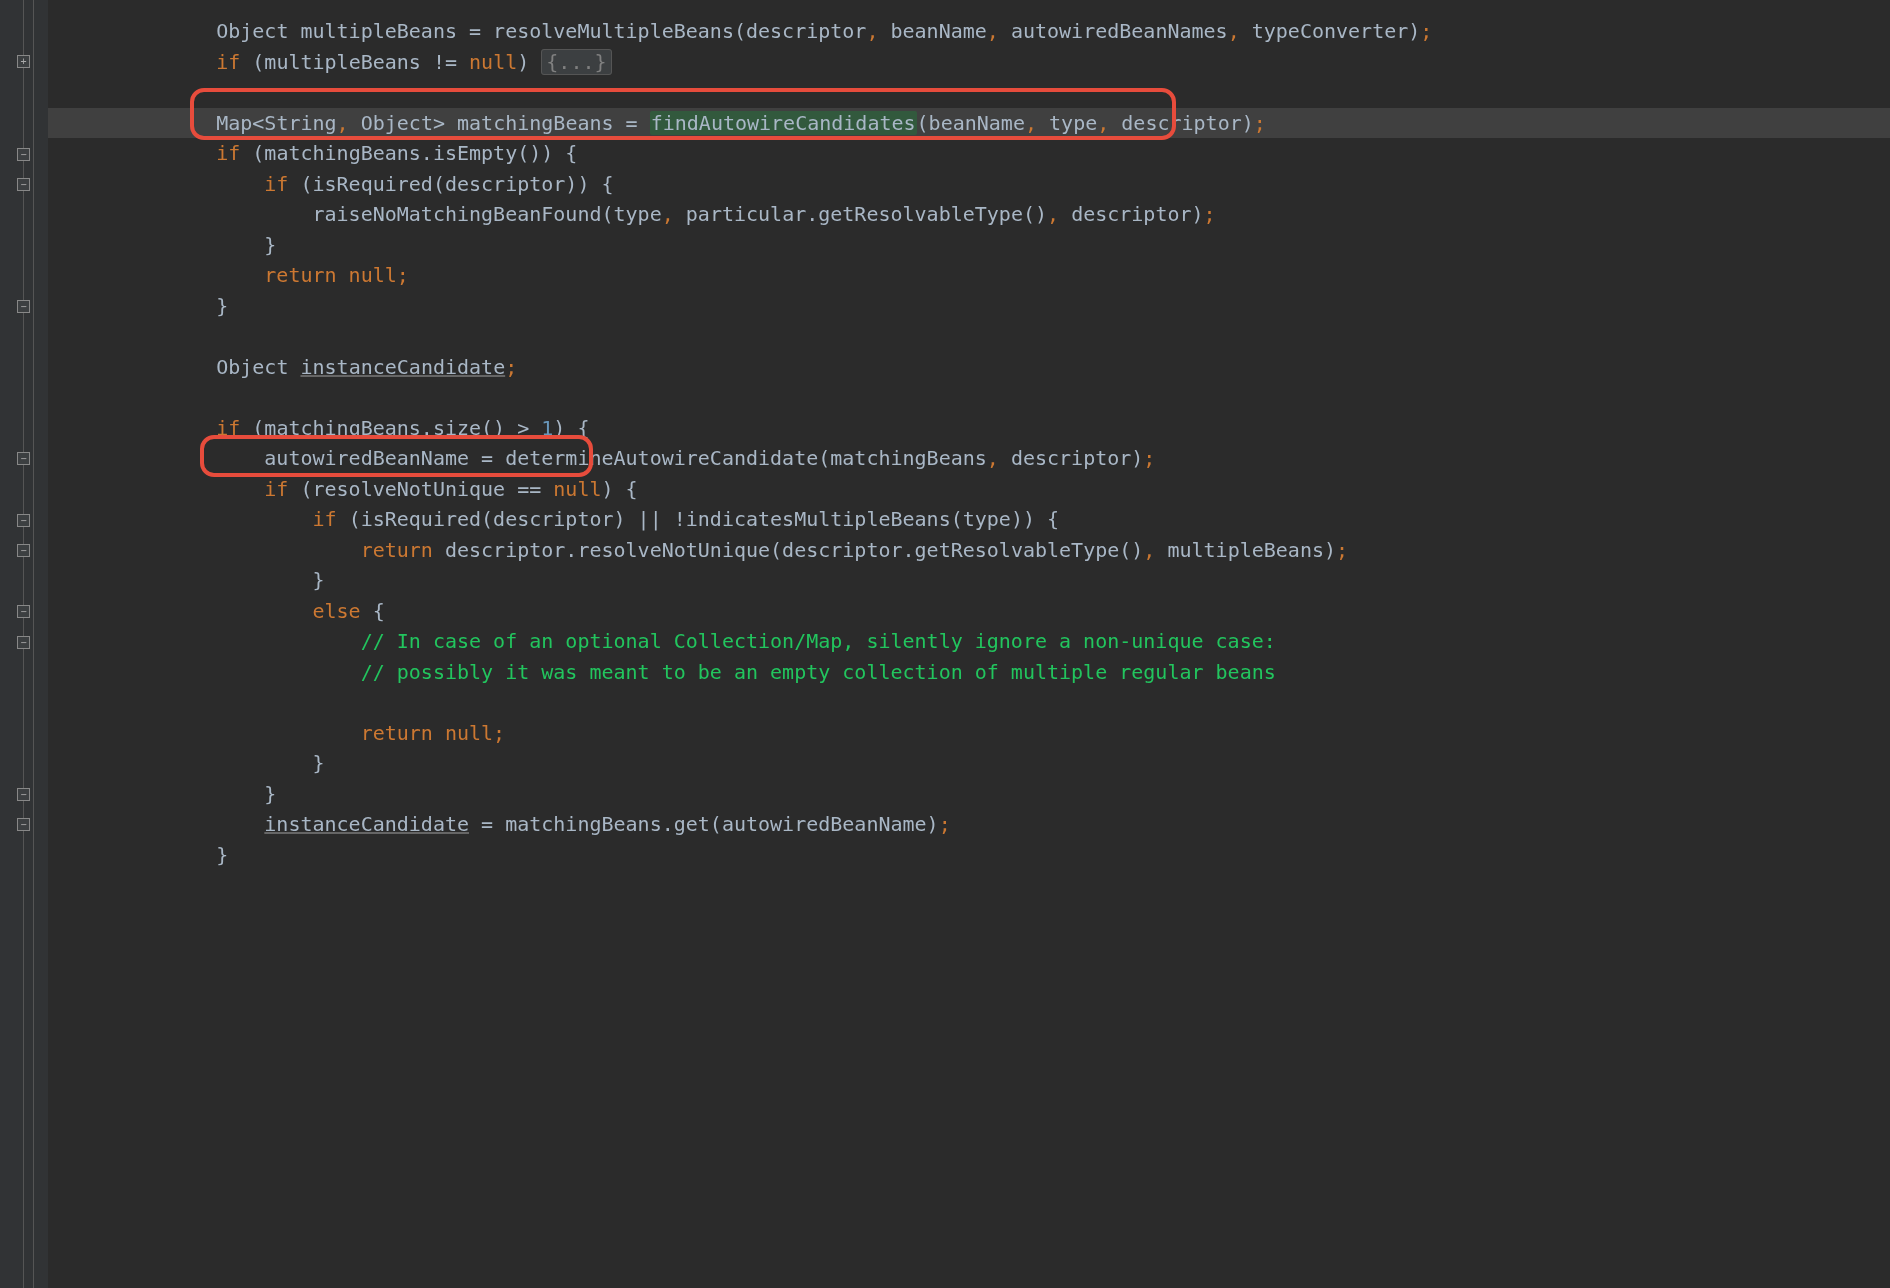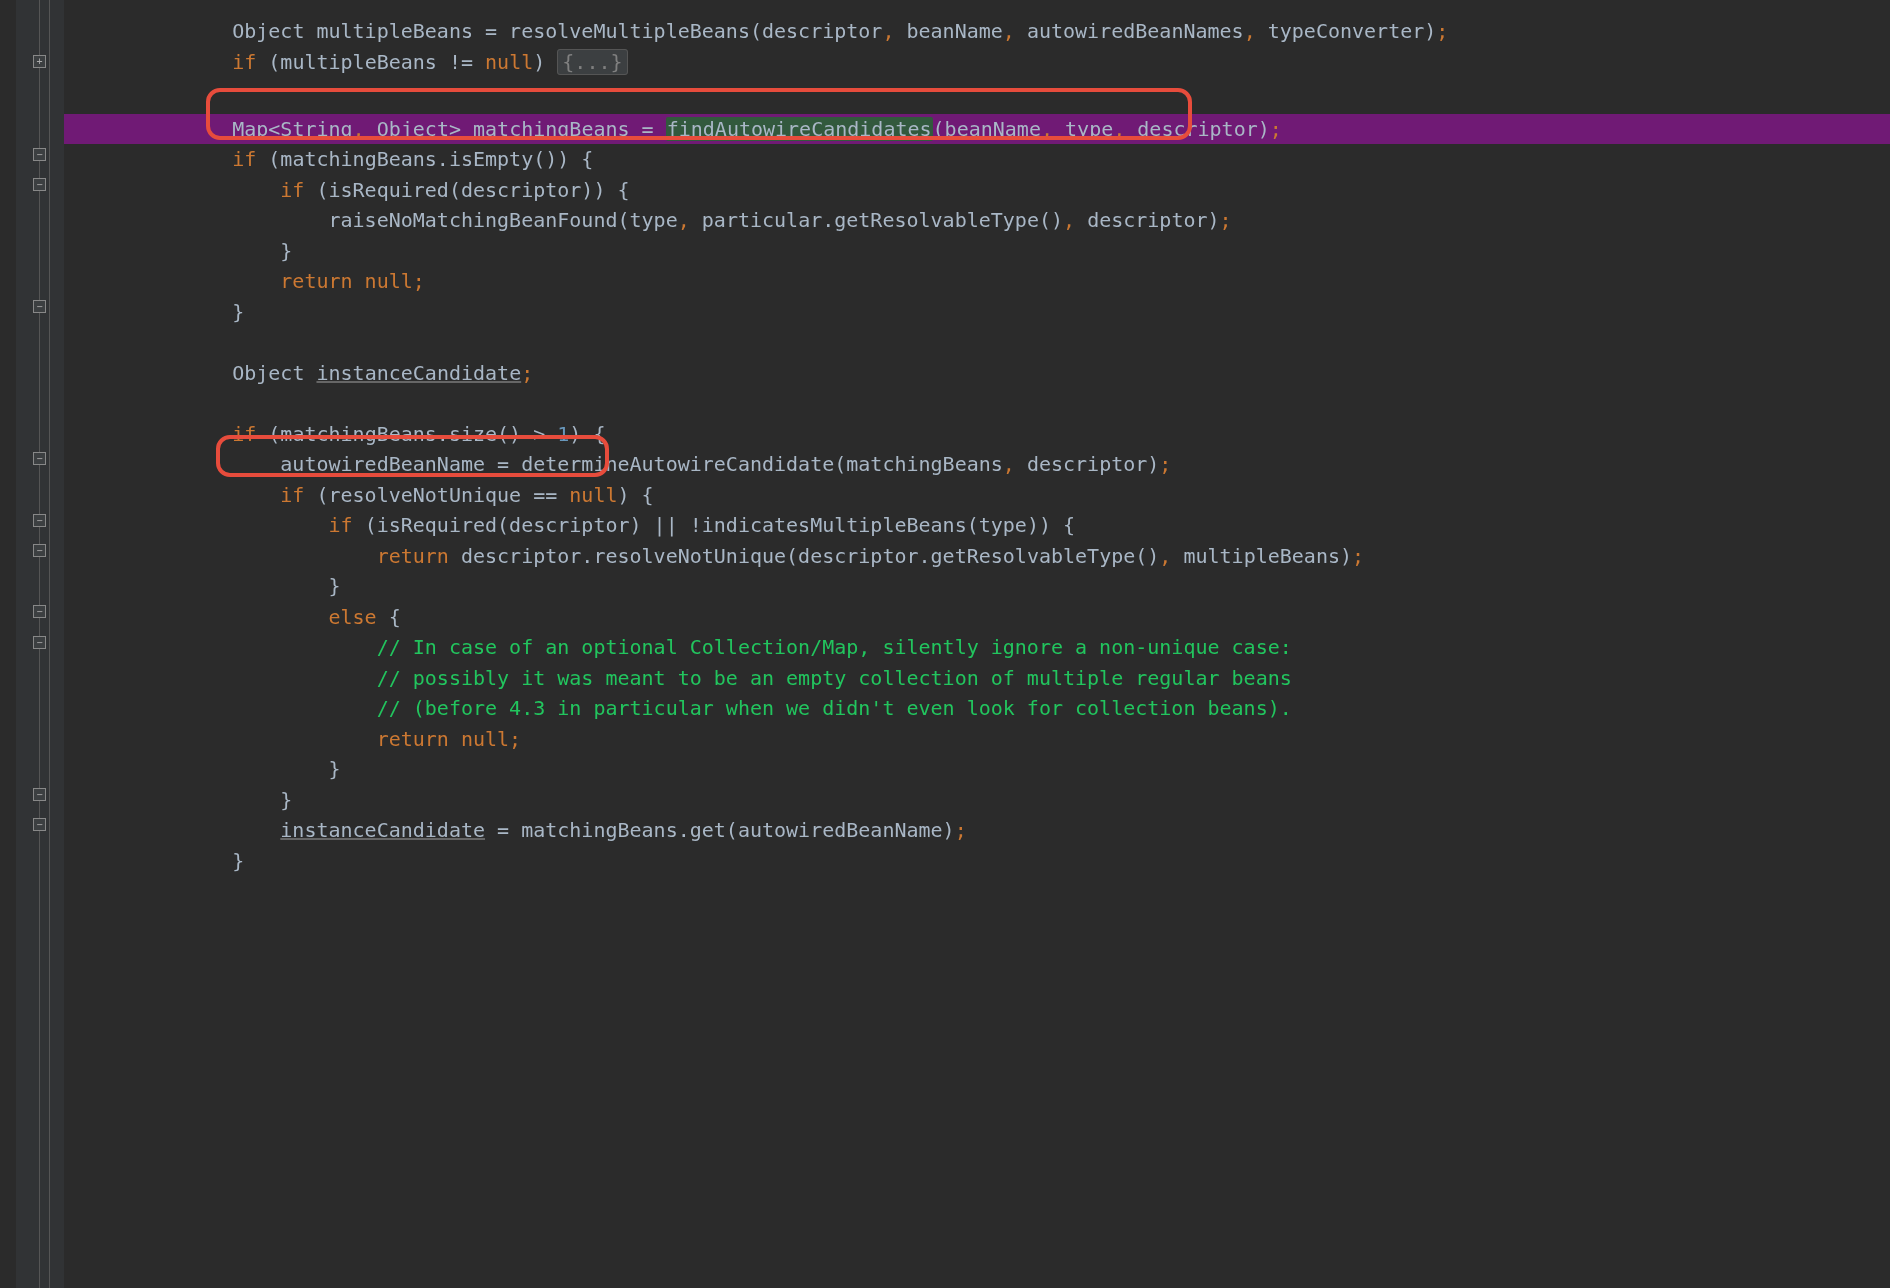--- a/index.html
+++ b/index.html
@@ -8,21 +8,20 @@
     font-family: 'Menlo', 'Monaco', 'Consolas', monospace;
     font-size: 20px;
     line-height: 30.5px;
     overflow: hidden;
     width: 1890px;
     height: 1288px;
   }
   .editor {
     display: flex;
     height: 100%;
-    padding-left: 16px;
   }
   .gutter {
     width: 48px;
     background: #313335;
     position: relative;
     flex-shrink: 0;
   }
   .fold-line {
     position: absolute;
     left: 23px;
@@ -50,22 +49,21 @@
     padding-top: 16px;
     position: relative;
   }
   .line {
     white-space: pre;
     padding-left: 120px;
     position: relative;
     height: 30.5px;
   }
   .line.current {
-    background: #701a75;
-    margin-top: 6px;
+    background: #404040;
   }
   .t-default { color: #a9b7c6; }
   .t-keyword { color: #cc7832; }
   .t-comment { color: #22c55e; }
   .t-number { color: #6897bb; }
   .t-folded {
     color: #808080;
     background: #3c3f41;
     border: 1px solid #555;
     padding: 0 4px;
@@ -146,21 +144,21 @@
     <div class="line"><span class="t-default">                </span><span class="t-keyword">return </span><span class="t-default">descriptor.resolveNotUnique(descriptor.getResolvableType()</span><span class="t-keyword">, </span><span class="t-default">multipleBeans)</span><span class="t-keyword">;</span></div>
 
     <div class="line"><span class="t-default">            </span><span class="t-default">}</span></div>
 
     <div class="line"><span class="t-default">            </span><span class="t-keyword">else </span><span class="t-default">{</span></div>
 
     <div class="line"><span class="t-default">                </span><span class="t-comment">// In case of an optional Collection/Map, silently ignore a non-unique case:</span></div>
 
     <div class="line"><span class="t-default">                </span><span class="t-comment">// possibly it was meant to be an empty collection of multiple regular beans</span></div>
 
-    <div class="line"><span class="t-default">                </span><span class="t-comment">// (before 4.3 in particular when we didn't even look for collection beans).</span></div>
+    <div class="line"><span class="t-default">                </span></div>
 
     <div class="line"><span class="t-default">                </span><span class="t-keyword">return null</span><span class="t-keyword">;</span></div>
 
     <div class="line"><span class="t-default">            </span><span class="t-default">}</span></div>
 
     <div class="line"><span class="t-default">        </span><span class="t-default">}</span></div>
 
     <div class="line"><span class="t-default">        </span><span class="t-default t-underline">instanceCandidate</span><span class="t-default"> = matchingBeans.get(autowiredBeanName)</span><span class="t-keyword">;</span></div>
 
     <div class="line"><span class="t-default">    </span><span class="t-default">}</span></div>

